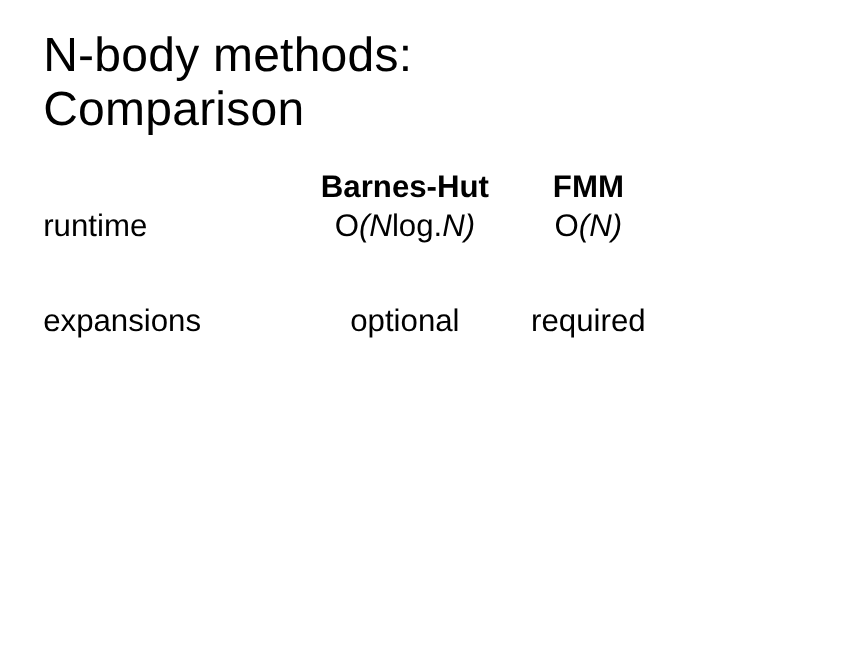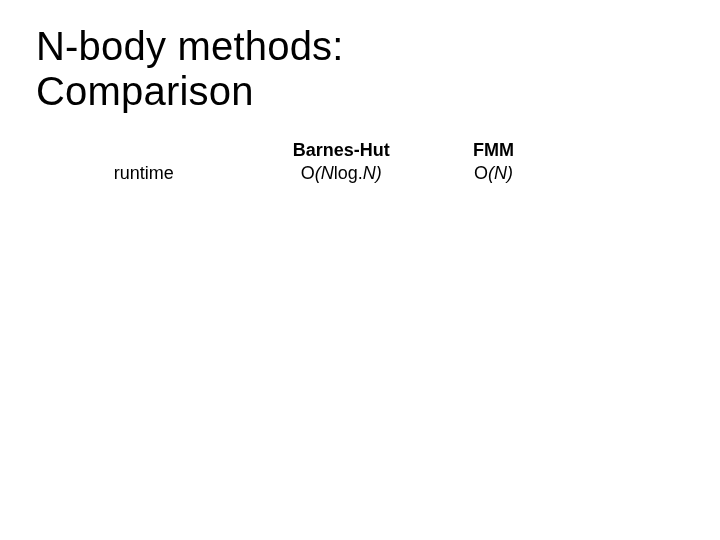--- a/index.html
+++ b/index.html
@@ -19,36 +19,36 @@
   }
   .title {
     font-size: 40px;
     font-weight: 400;
     margin: 0 0 20px 0;
     letter-spacing: 0.2px;
   }
   table.cmp {
     border-collapse: collapse;
     width: 100%;
-    font-size: 18px;
+    font-size: 26px;
   }
   table.cmp td {
     padding: 0;
     vertical-align: top;
   }
   .col-label { width: 280px; }
   .col-a     { width: 220px; text-align: center; }
   .col-b     { width: 160px; text-align: center; }
 
   tr.head td { font-weight: 700; }
   tr.head td.col-label { font-weight: 400; }
 
   
   tr.head     td { padding-top: 6px; }
-  tr.runtime  td { padding-top: 2px; padding-bottom: 28px; text-align: center; }
+  tr.runtime  td { padding-top: 2px; padding-bottom: 28px; }
   tr.row      td { padding-top: 20px; padding-bottom: 28px; }
 
   
   .ital { font-style: italic; }
   .up   { font-style: normal; }
 </style>
 </head>
 <body>
 
 <div class="slide">
@@ -65,18 +65,23 @@
     <tr class="runtime">
       <td class="col-label">runtime</td>
       <td class="col-a">
         <span class="ital"><span class="up">O</span>(<span>N</span><span class="up">log.</span><span>N</span>)</span>
       </td>
       <td class="col-b">
         <span class="ital"><span class="up">O</span>(<span>N</span>)</span>
       </td>
     </tr>
 
+    <tr class="row">
+      <td class="col-label">expansions</td>
+      <td class="col-a">optional</td>
+      <td class="col-b">required</td>
+    </tr>
 
 
 
   </tbody>
     </table>
 </div>
 
 </body></html>

